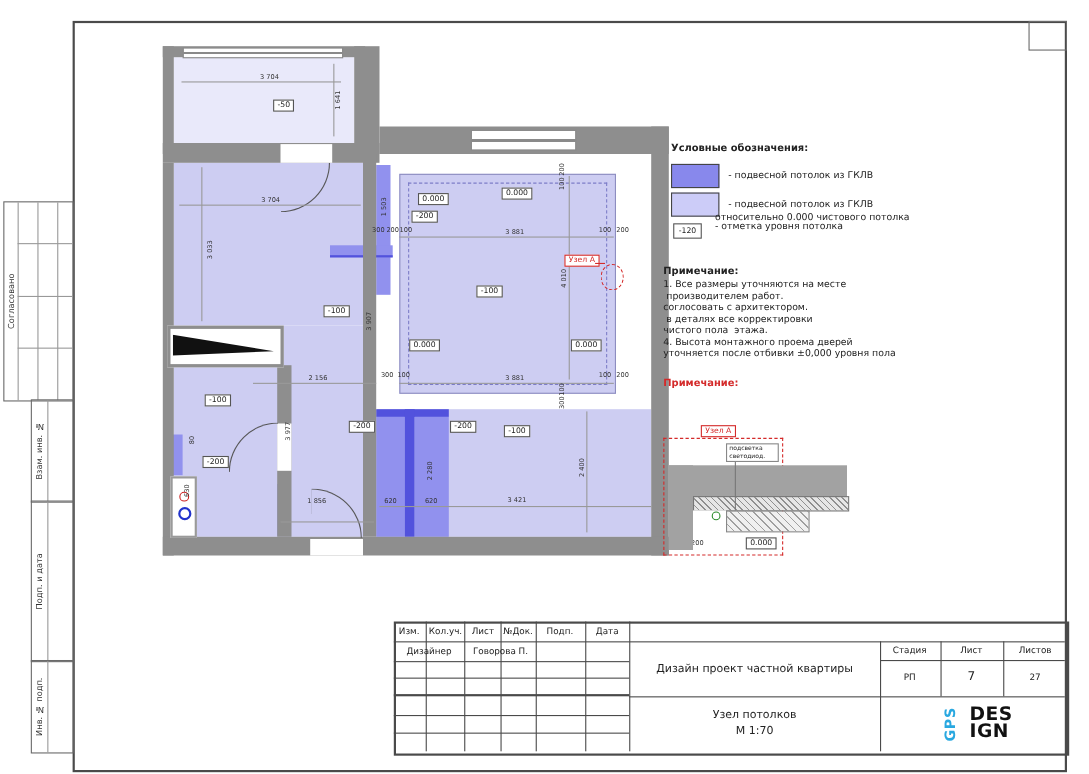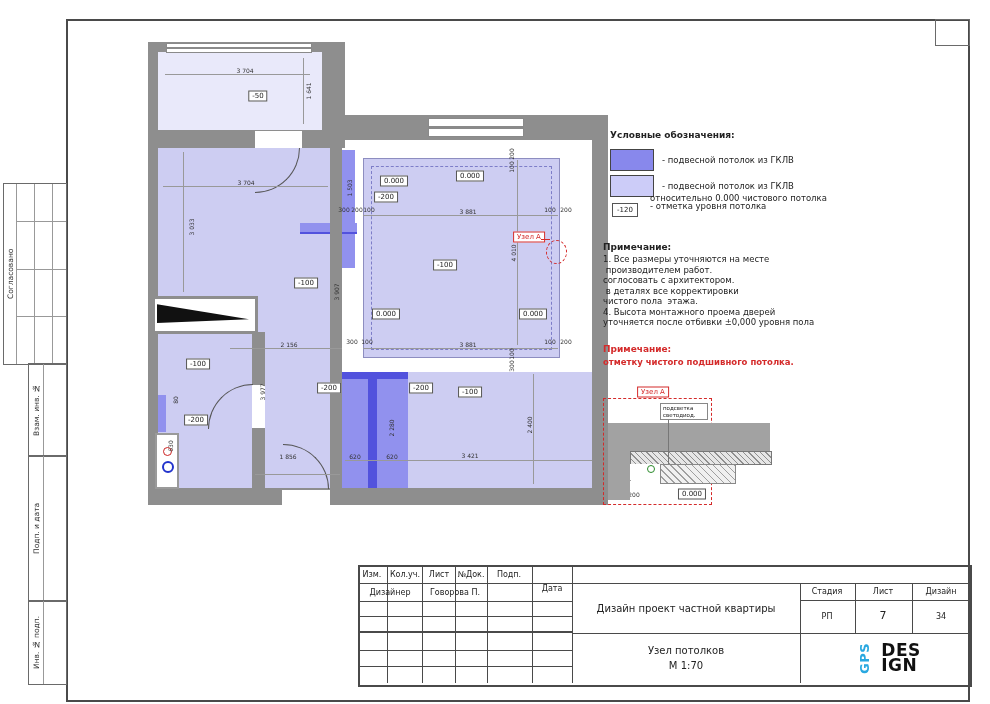--- a/index.html
+++ b/index.html
@@ -227,21 +227,20 @@
       <div class="nline">1. Все размеры уточняются на месте</div>
       <div class="nline"> производителем работ.</div>
       <div class="nline">соглосовать с архитектором.</div>
       <div class="nline"> в деталях все корректировки</div>
       <div class="nline">чистого пола  этажа.</div>
       <div class="nline">4. Высота монтажного проема дверей</div>
       <div class="nline">уточняется после отбивки ±0,000 уровня пола</div>
     </div>
   <div class="abs red-title" style="left:603px;top:344px;">Примечание:</div>
   <div class="abs" id="note-red-lines" style="left:603px;top:356px;width:280px;">
-      <div class="nline-red">отметку чистого подшивного потолка.</div>
     </div>
 
   <div class="abs reddash" style="left:603px;top:398px;width:107px;height:105px;"></div>
   <div class="abs redbox" style="left:653px;top:392px;">Узел А</div>
   <div class="abs slab" style="left:608px;top:423px;width:162px;height:29px;"></div>
   <div class="abs slab" style="left:608px;top:423px;width:22px;height:77px;"></div>
   <div class="abs hatch" style="left:630px;top:451px;width:140px;height:12px;"></div>
   <div class="abs" style="left:630px;top:464px;width:30px;height:16px;background:#fff;"></div>
   <div class="abs hatch2" style="left:660px;top:464px;width:74px;height:18px;"></div>
   <div class="abs" style="left:668px;top:419px;width:1px;height:45px;background:#777;"></div>
@@ -272,32 +271,32 @@
   <div class="abs line" style="left:855px;top:583px;width:1px;height:50px;"></div>
   <div class="abs line" style="left:912px;top:583px;width:1px;height:50px;"></div>
   <div class="abs line" style="left:800px;top:600px;width:168px;height:1px;"></div>
   <div class="abs line" style="left:572px;top:633px;width:396px;height:1px;"></div>
 
   <div class="abs tb-text" style="left:372px;top:574px;">Изм.</div>
   <div class="abs tb-text" style="left:405px;top:574px;">Кол.уч.</div>
   <div class="abs tb-text" style="left:439px;top:574px;">Лист</div>
   <div class="abs tb-text" style="left:471px;top:574px;">№Док.</div>
   <div class="abs tb-text" style="left:509px;top:574px;">Подп.</div>
-  <div class="abs tb-text" style="left:552px;top:588px;text-align:right;">Дата</div>
+  <div class="abs tb-text" style="left:552px;top:574px;text-align:right;">Дата</div>
 
   <div class="abs tb-text" style="left:390px;top:592px;">Дизайнер</div>
   <div class="abs tb-text" style="left:455px;top:592px;">Говорова П.</div>
 
   <div class="abs tb-text tb-big" style="left:686px;top:608px;">Дизайн проект частной квартиры</div>
   <div class="abs tb-text" style="left:827px;top:591px;">Стадия</div>
   <div class="abs tb-text" style="left:883px;top:591px;">Лист</div>
-  <div class="abs tb-text" style="left:941px;top:591px;">Дизайн</div>
+  <div class="abs tb-text" style="left:941px;top:591px;">Листов</div>
   <div class="abs tb-text" style="left:827px;top:616px;">РП</div>
   <div class="abs tb-text tb-num" style="left:883px;top:615px;">7</div>
-  <div class="abs tb-text" style="left:941px;top:616px;">34</div>
+  <div class="abs tb-text" style="left:941px;top:616px;">27</div>
   <div class="abs tb-text tb-big" style="left:686px;top:650px;">Узел потолков</div>
   <div class="abs tb-text tb-big" style="left:686px;top:665px;">М 1:70</div>
 
   <div class="abs logo" style="left:885px;top:658px;">
     <span class="gps">GPS</span>
     <span class="stack">
       <span>DES</span>
       <span>IGN</span>
     </span>
   </div>

